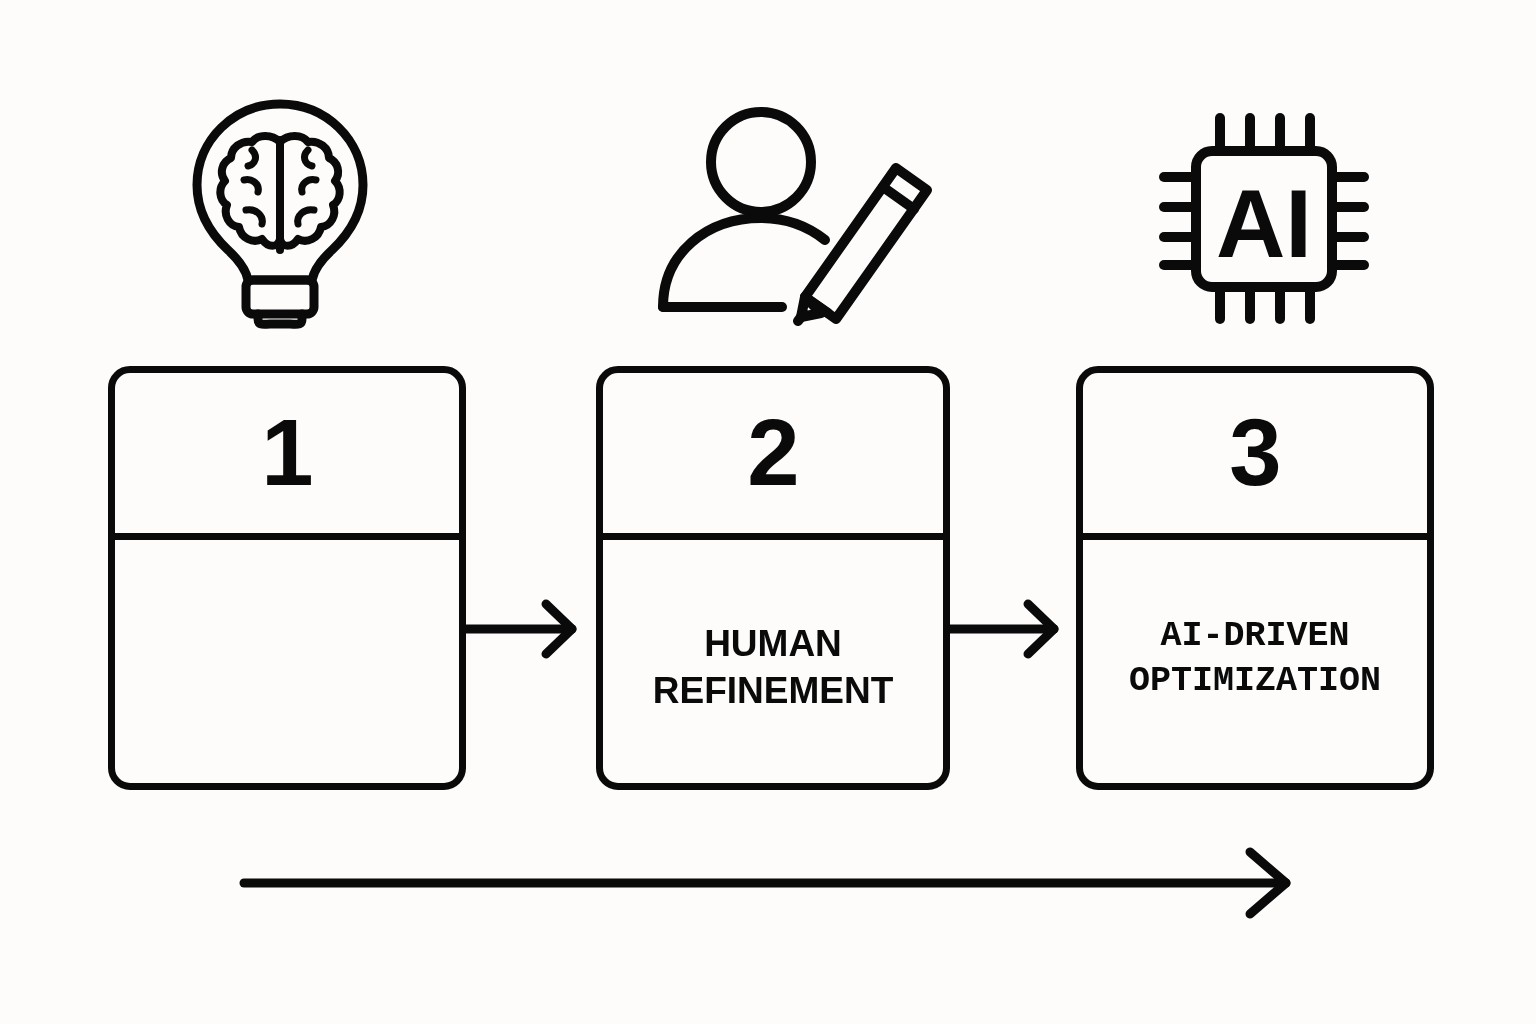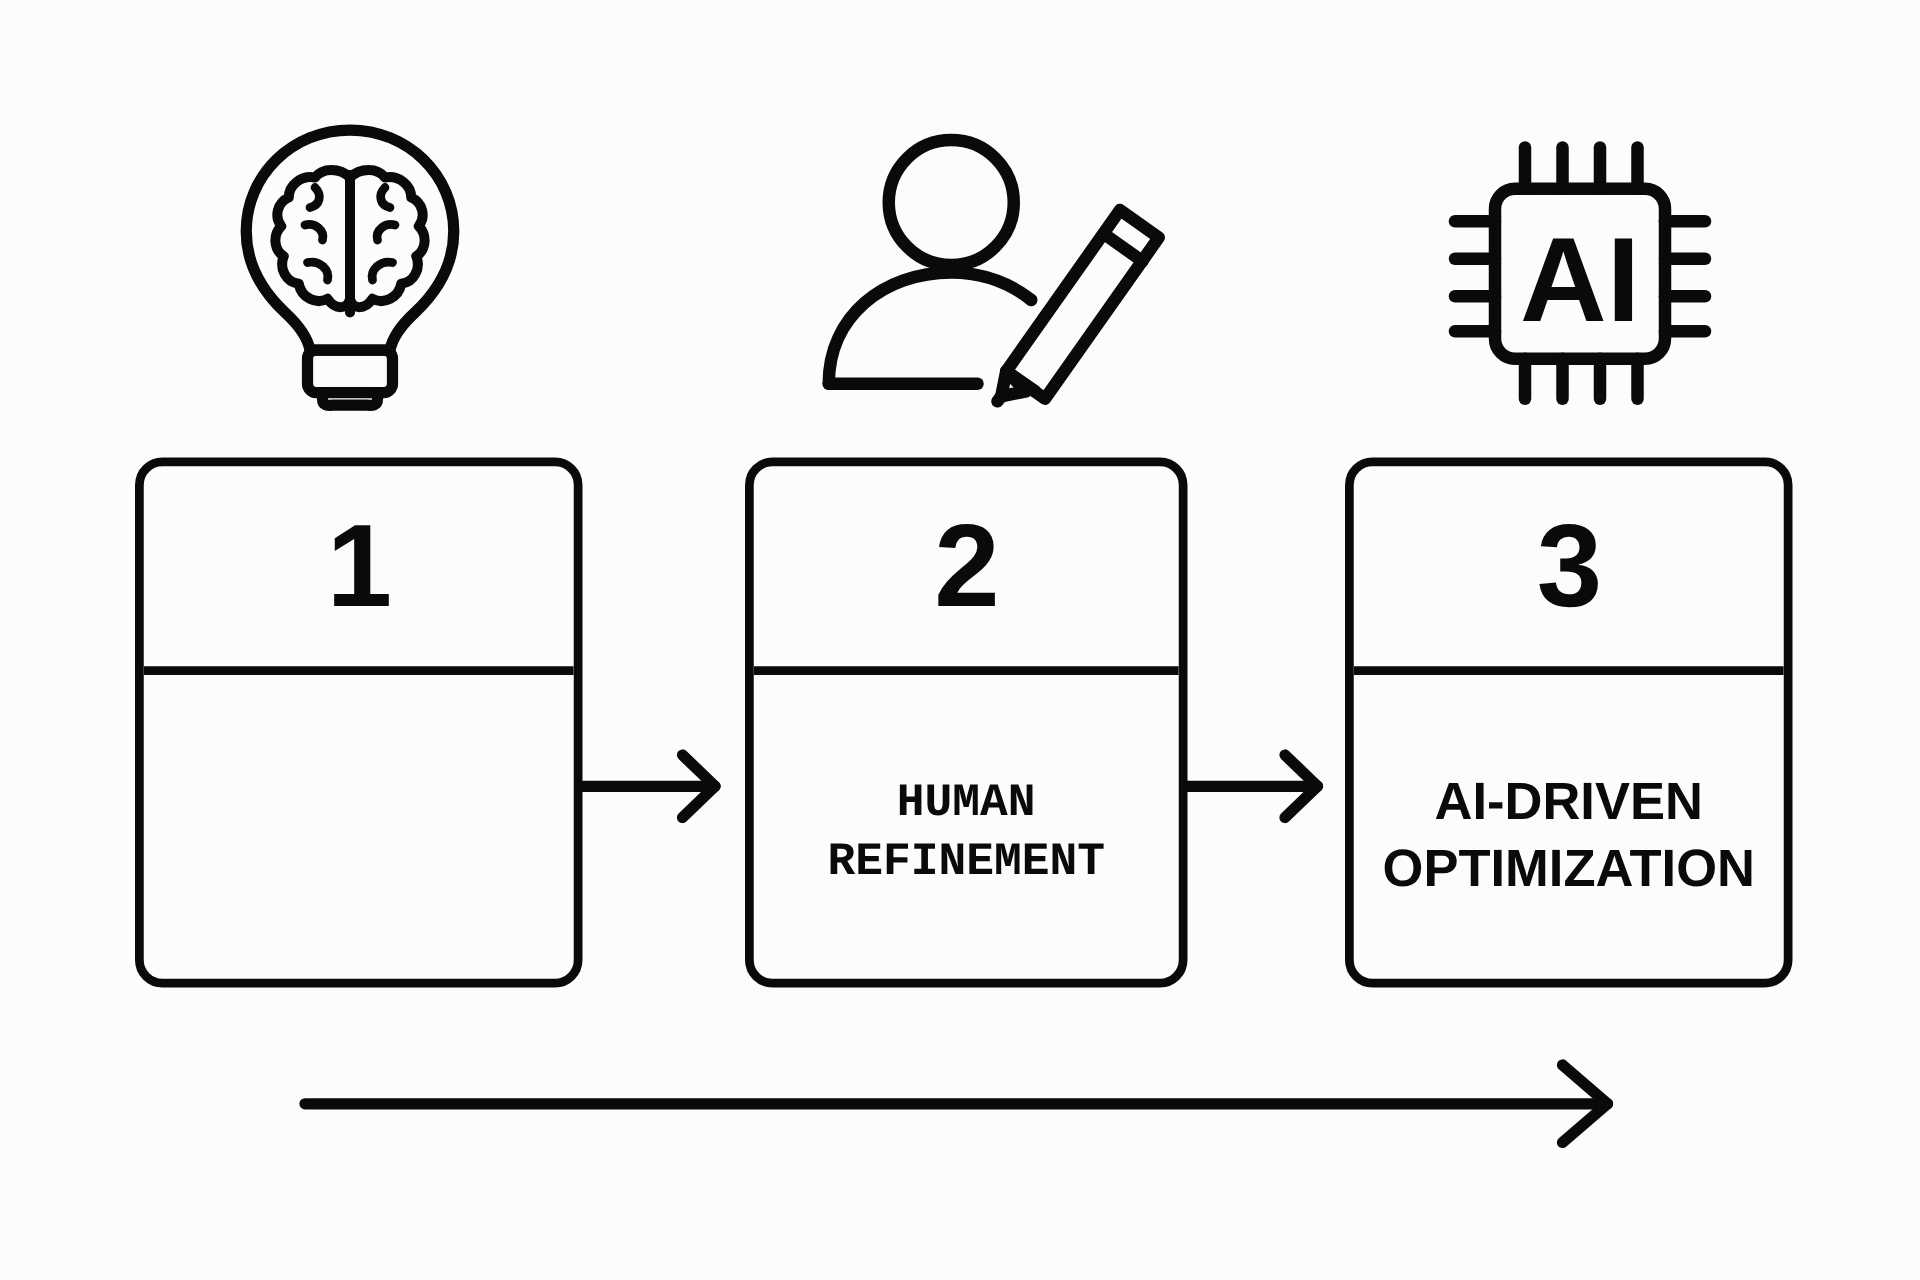--- a/index.html
+++ b/index.html
@@ -67,23 +67,23 @@
   }
   .card-label {
     font-size: 37px;
     font-weight: bold;
     line-height: 1.28;
     text-align: center;
     color: #0a0a0a;
     letter-spacing: 0px;
     white-space: pre-line;
   }
-  #card-2 .card-label-zone { padding-top: 80px; font-family: Liberation Mono, monospace; }
+  #card-2 .card-label-zone { padding-top: 80px; }
   #card-3 .card-label-zone { padding-top: 74px; }
-  #card-3 .card-label { font-size: 42px; }
+  #card-3 .card-label { font-size: 35px; font-family: Liberation Mono, monospace; }
 
   
   .connector {
     position: absolute;
   }
   #connector-1 { left: 460px; top: 598px; width: 142px; height: 62px; }
   #connector-2 { left: 944px; top: 598px; width: 138px; height: 62px; }
 
   
   #progress-arrow {

